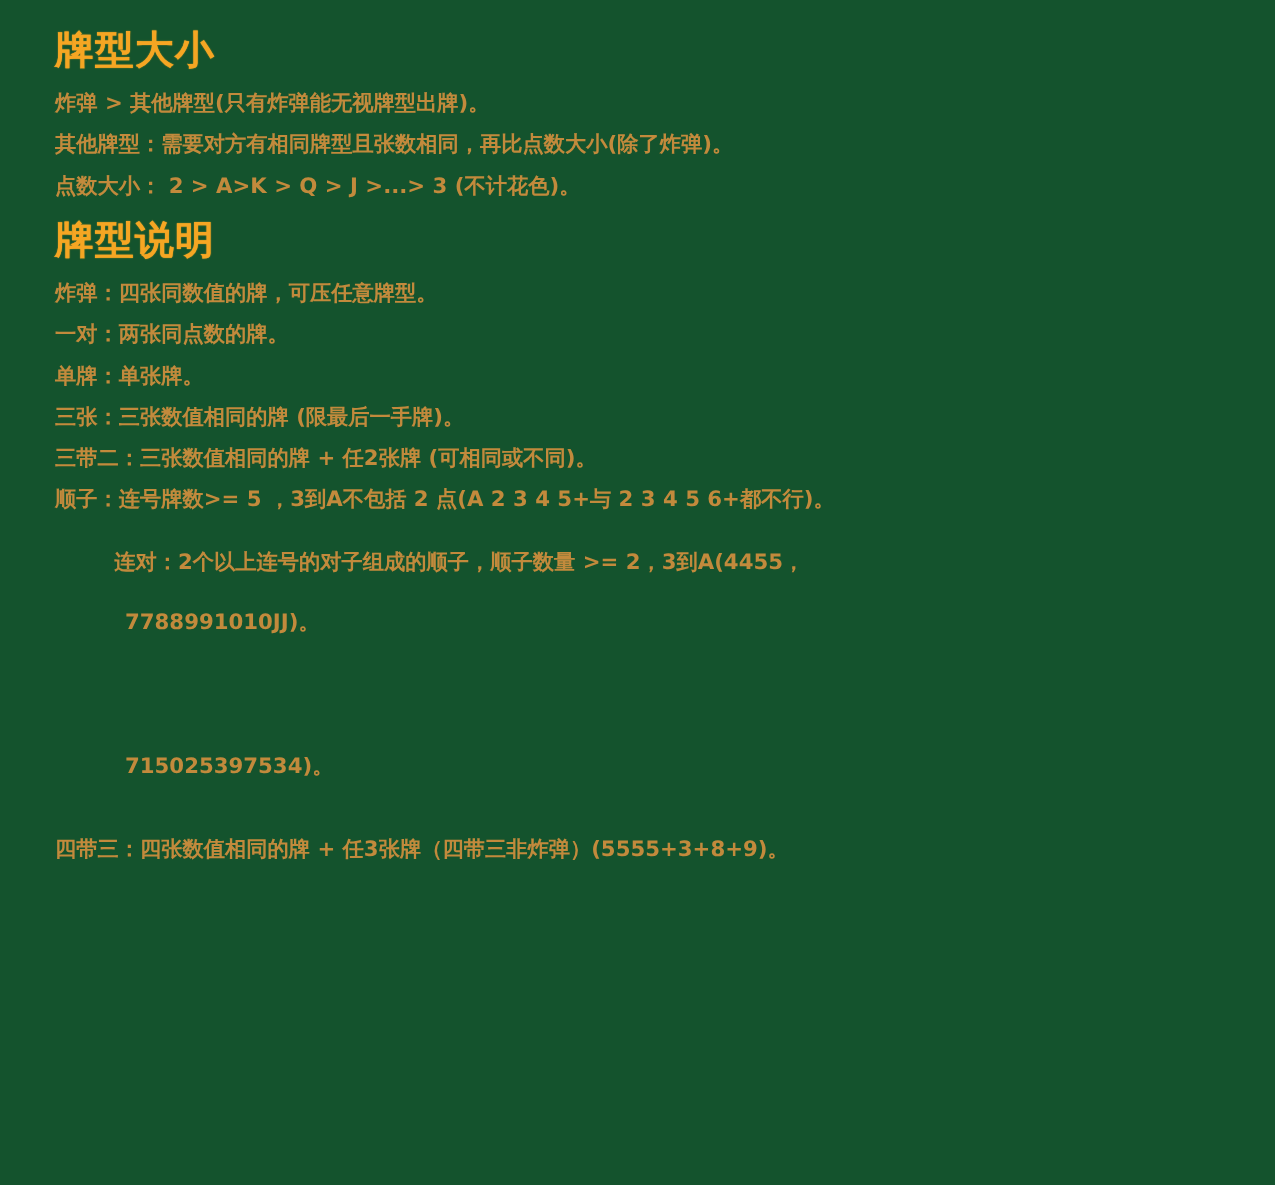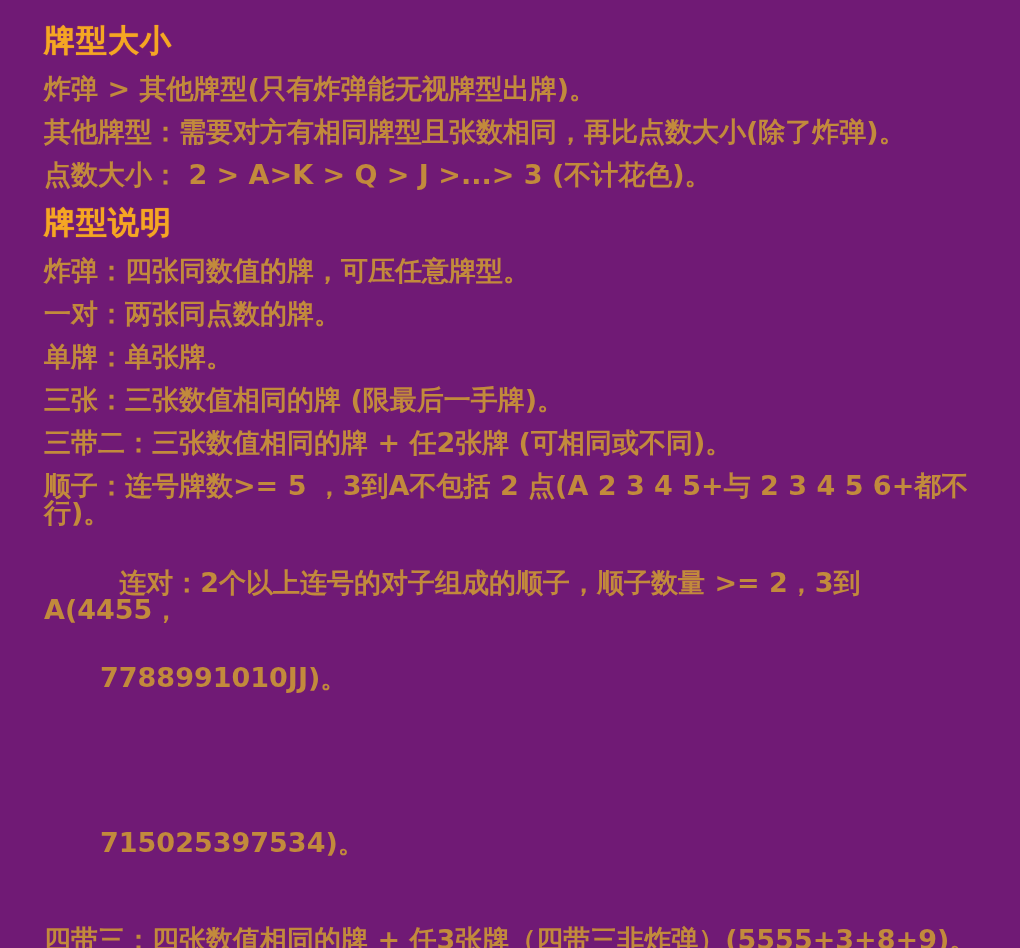--- a/index.html
+++ b/index.html
@@ -10,41 +10,41 @@
   body {
     width: 1020px;
     height: 948px;
     overflow: hidden;
     font-family: "DejaVu Sans", "Liberation Sans", sans-serif;
   }
   .page {
     position: relative;
     width: 1020px;
     height: 948px;
-    background: #701a75;
+    background: #14532d;
     box-sizing: border-box;
     padding: 22px 40px 0 44px;
   }
   .section {
     margin: 0;
   }
   .section-title {
     color: #F5A623;
     font-size: 31px;
     font-weight: bold;
     letter-spacing: 1px;
     line-height: 1.2;
     margin: 0 0 16px 0;
     text-shadow: 0 0 1px #F5A623;
   }
   .section-title.second {
   }
   .rule-line {
     color: #C28A3C;
-    font-size: 27px;
+    font-size: 17px;
     font-weight: bold;
     line-height: 1.0;
     margin: 0 0 18px 0;
     white-space: pre-wrap;
   }
   .rule-line .indent {
     display: block;
     padding-left: 56px;
     margin-top: 14px;
   }

